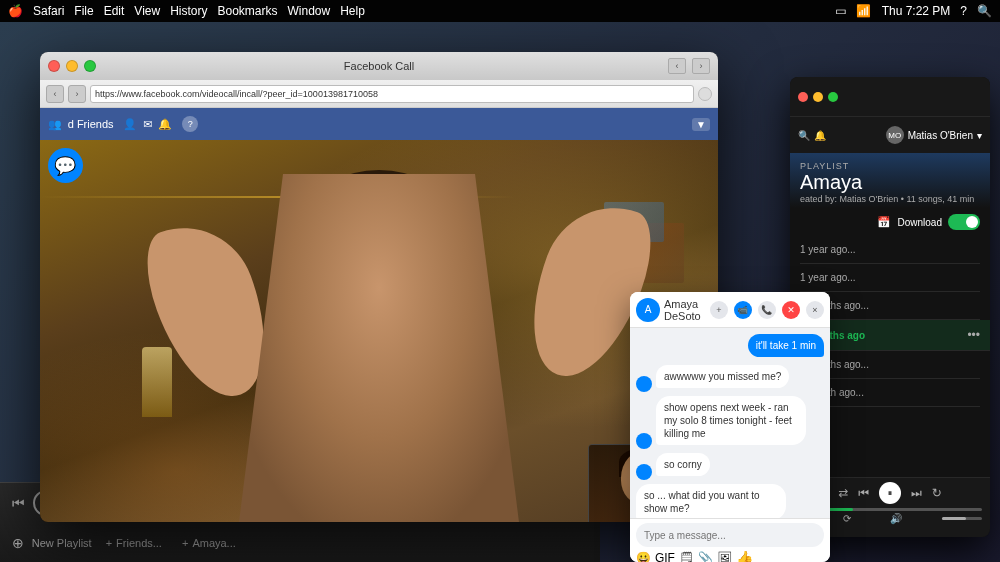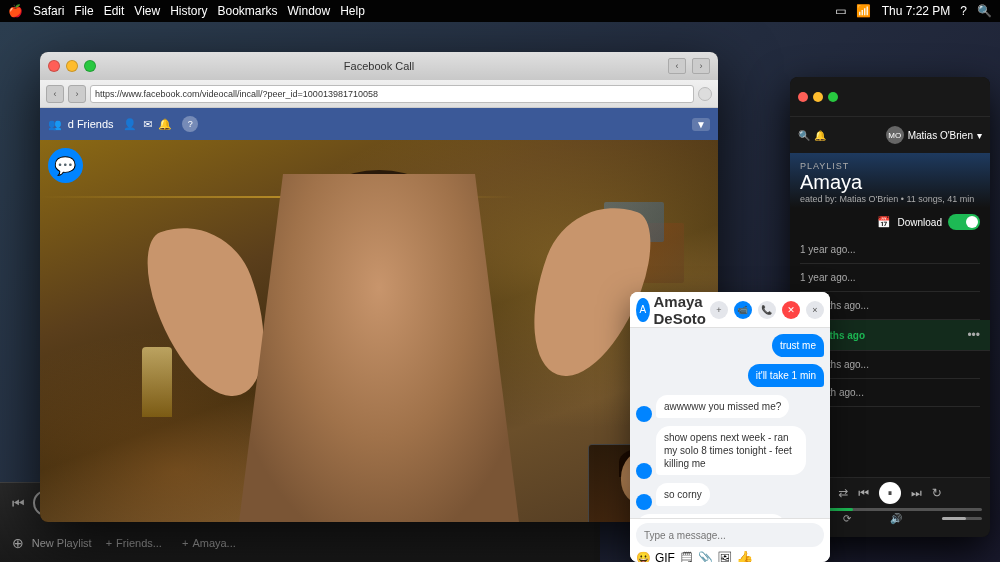--- a/index.html
+++ b/index.html
@@ -407,21 +407,21 @@
       gap: 4px;
     }
     .msg-avatar {
       width: 24px; height: 24px;
       background: #0084ff;
       border-radius: 50%;
       font-size: 10px; color: #fff;
       display: flex; align-items: center; justify-content: center;
     }
     .msg-name {
-      font-size: 15px; font-weight: 700; color: #333;
+      font-size: 11px; font-weight: 400; color: #333;
       flex: 1;
     }
     .msg-icons {
       display: flex; gap: 6px;
     }
     .msg-icon-btn {
       width: 18px; height: 18px;
       background: #e4e6eb;
       border-radius: 50%;
       display: flex; align-items: center; justify-content: center;
@@ -780,23 +780,20 @@
       <div class="msg-icons">
         <div class="msg-icon-btn">+</div>
         <div class="msg-icon-btn blue">📹</div>
         <div class="msg-icon-btn">📞</div>
         <div class="msg-icon-btn red">✕</div>
         <div class="msg-icon-btn">×</div>
       </div>
     </div>
     <div class="msg-body">
 
-      <div style="display:flex;justify-content:flex-end;margin-bottom:3px;">
-        <div class="msg-bubble sent">trust me</div>
-      </div>
       <div style="display:flex;justify-content:flex-end;margin-bottom:4px;">
         <div class="msg-bubble sent">it'll take 1 min</div>
       </div>
 
       <div class="msg-received-row">
         <div class="msg-small-avatar"></div>
         <div class="msg-bubble received">awwwww you missed me?</div>
       </div>
       <div class="msg-received-row">
         <div class="msg-small-avatar"></div>

